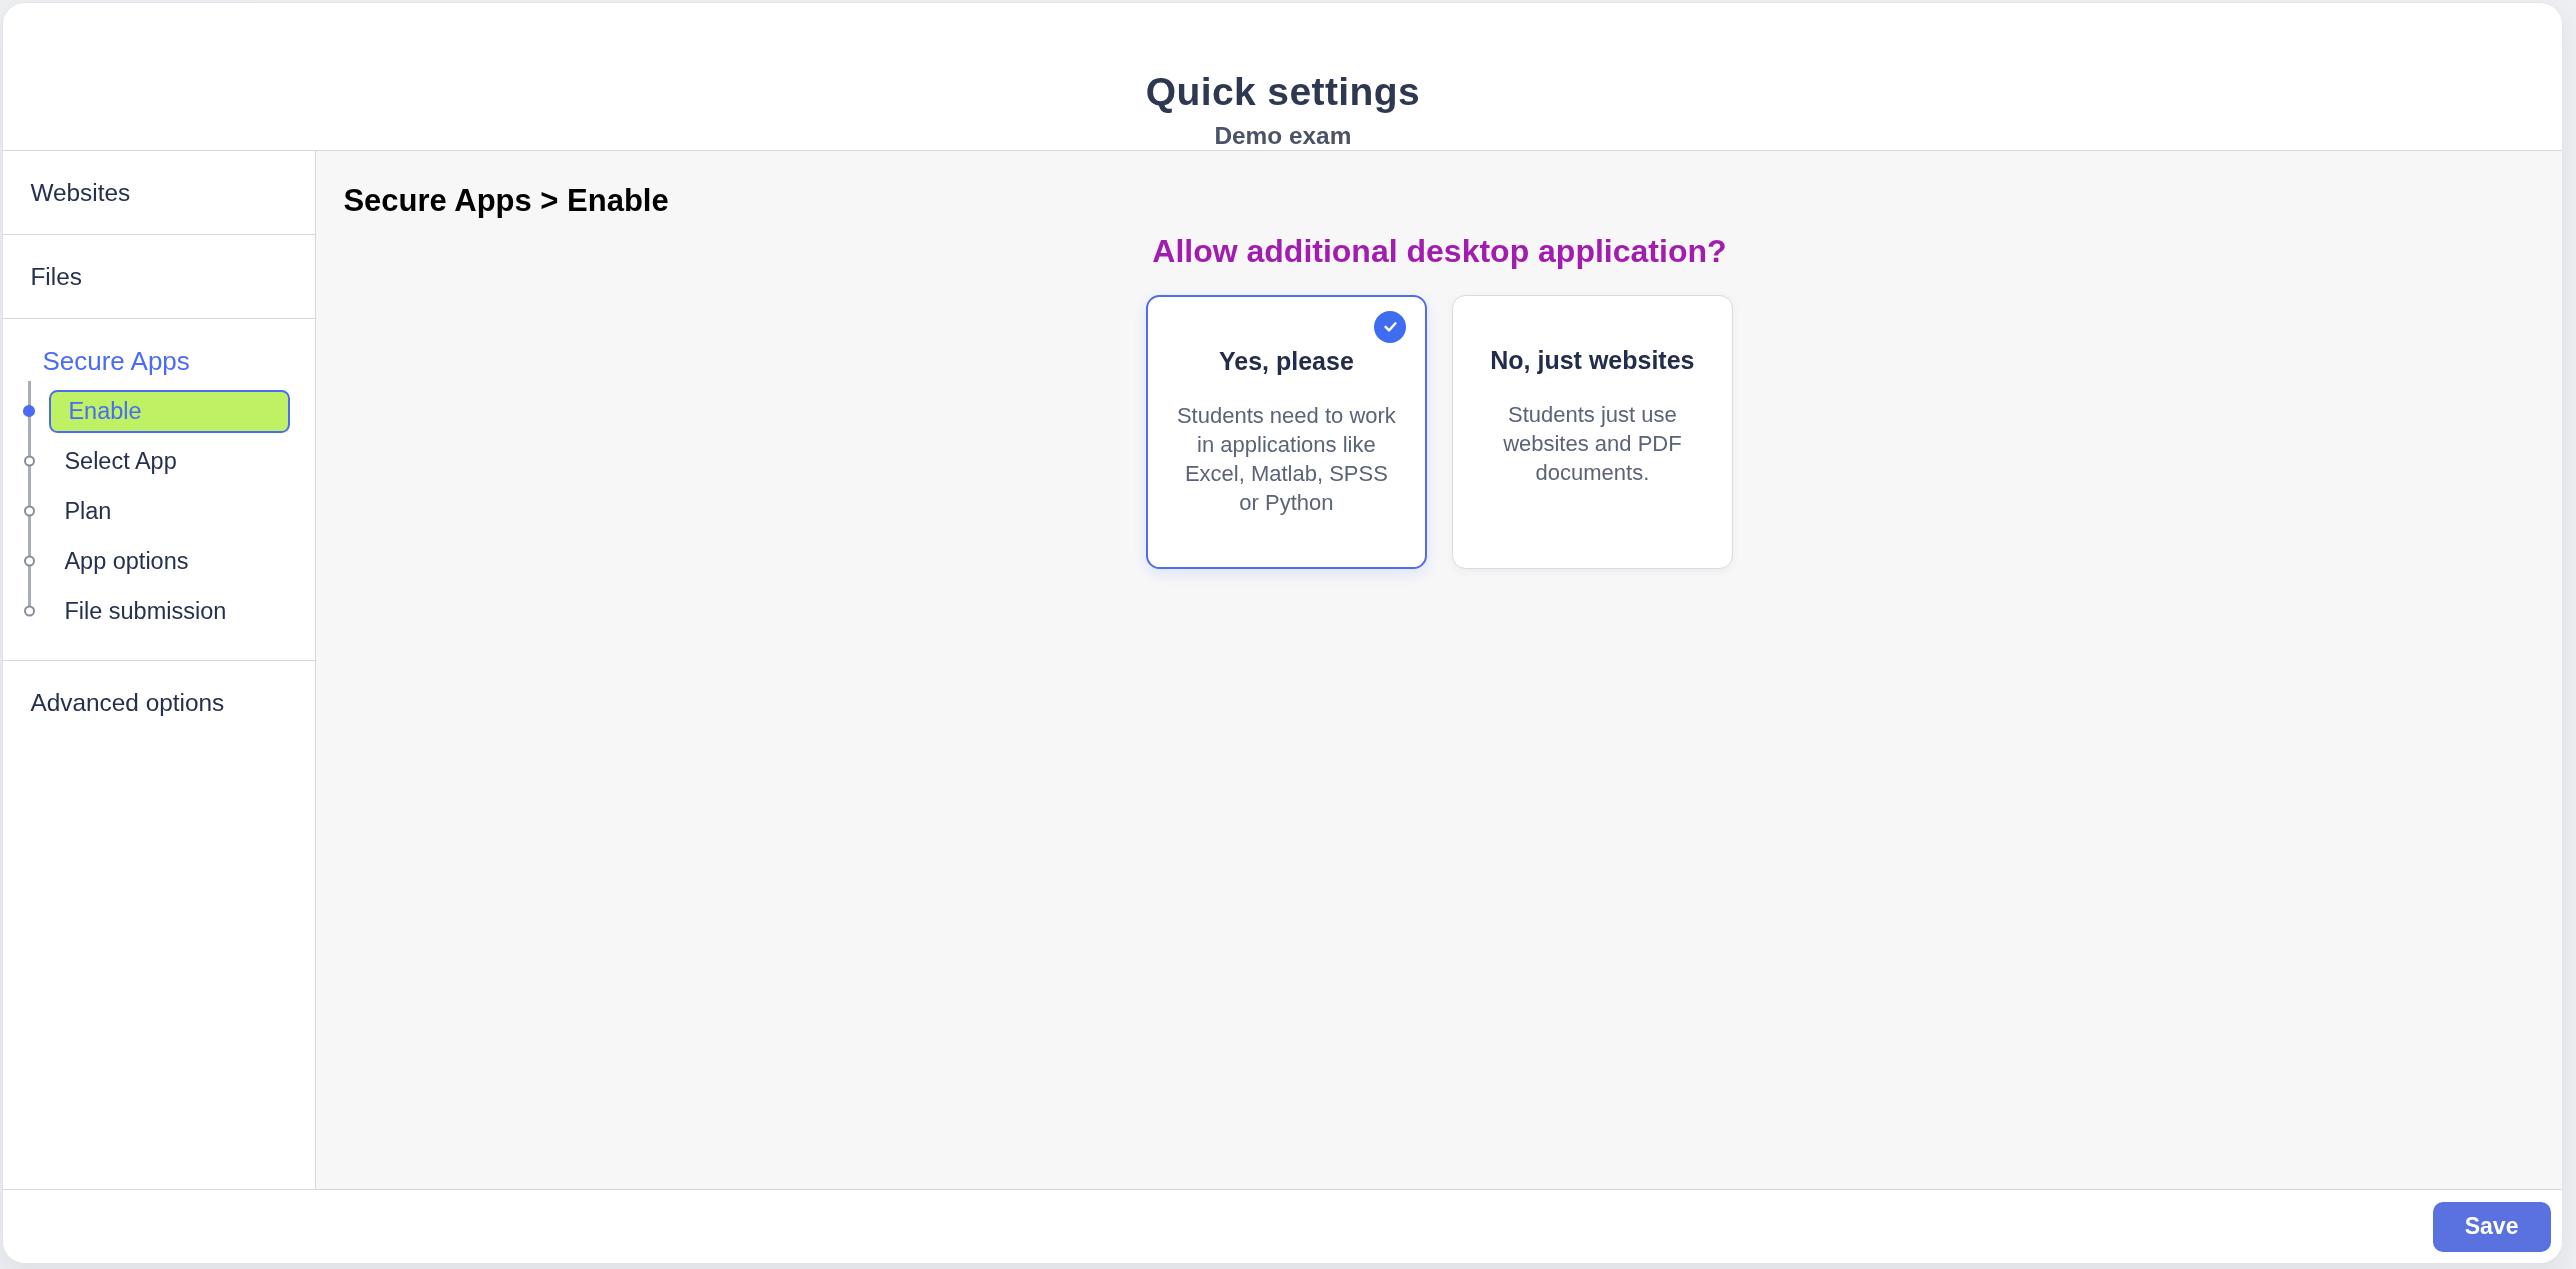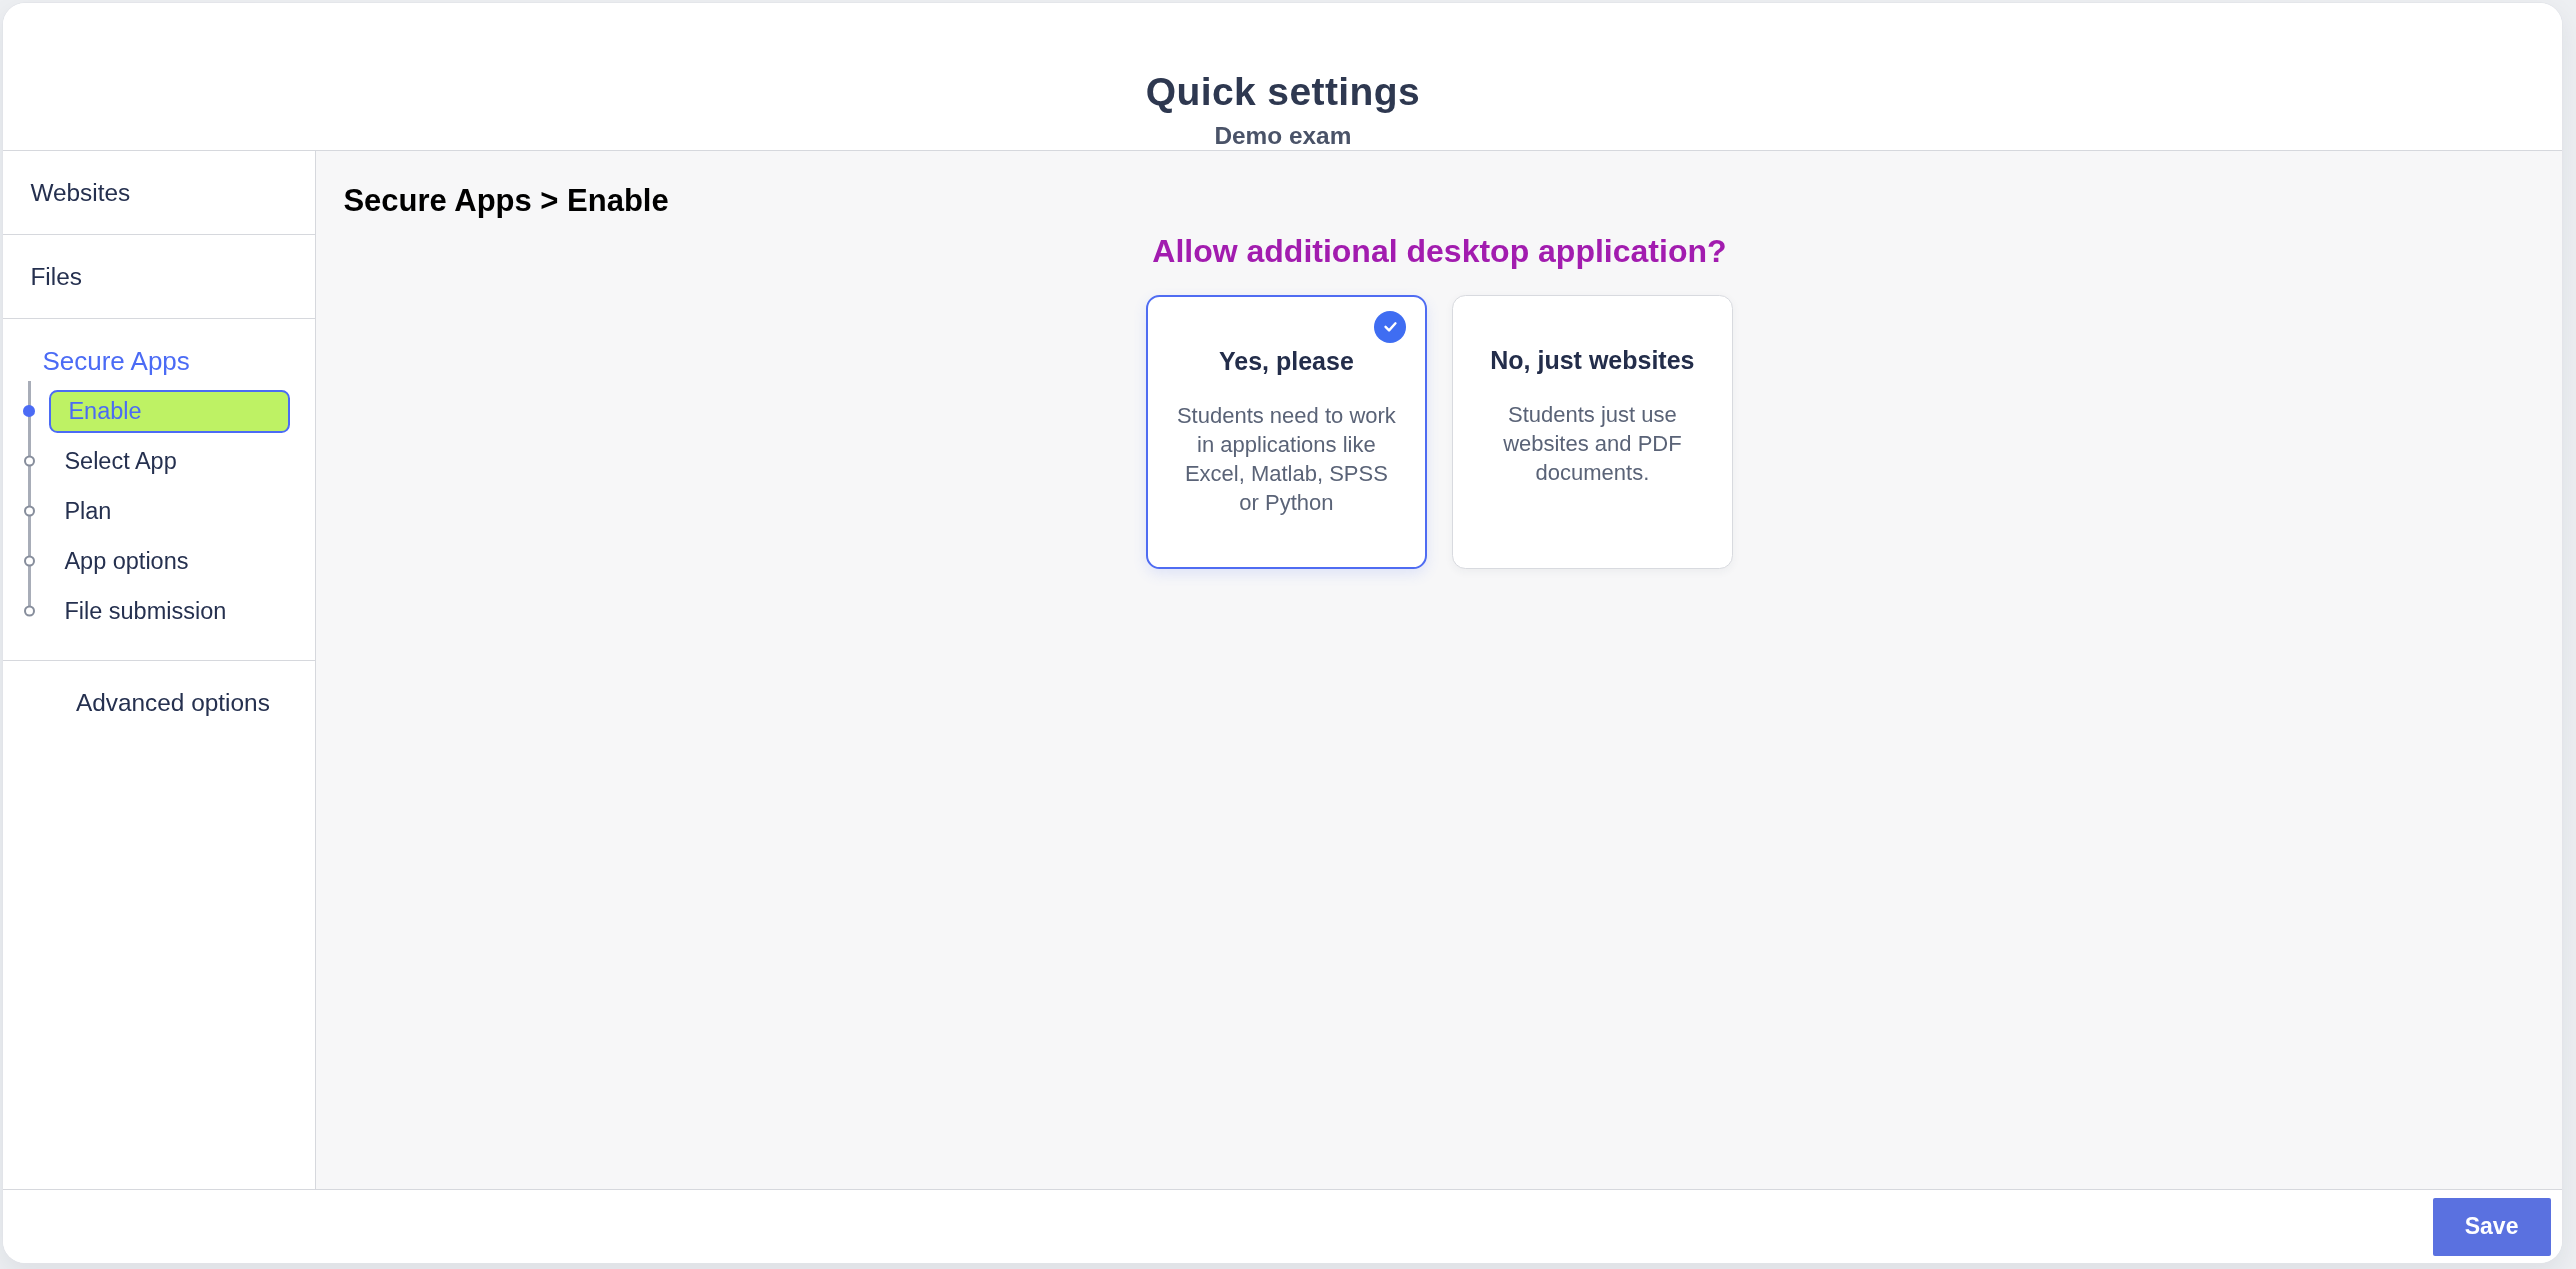--- a/index.html
+++ b/index.html
@@ -28,21 +28,21 @@
   
   .bodyrow { flex:1 1 auto; display:flex; min-height:0; }
   .sidebar {
     width:313px; flex:0 0 auto; background:#fff;
     border-right:1.7px solid #d6d8dd; display:flex; flex-direction:column;
   }
   .side-item {
     height:84px; display:flex; align-items:center; padding-left:27px;
     font-size:24.4px; color:#25304f; border-bottom:1.7px solid #d6d8dd; cursor:pointer;
   }
-  .side-item.no-border { border-bottom:none;justify-content:center; }
+  .side-item.no-border { border-bottom:none; }
   .secure-section { border-bottom:1.7px solid #d6d8dd; padding:22px 0 23.5px 0; position:relative; }
   .section-label { padding-left:39px; font-size:26px; color:#4b6bf5; height:40px; display:flex; align-items:center; cursor:pointer;text-align:right; }
   .substeps { position:relative; margin-top:5px; }
   .substeps .rail {
     position:absolute; left:25px; top:-5px; bottom:23.5px; width:2.5px; background:#a8adb8;
   }
   .substep { height:50px; display:flex; align-items:center; position:relative; cursor:pointer; }
   .bullet {
     position:absolute; left:21px; width:11px; height:11px; border-radius:50%;
     background:#fff; border:2.5px solid #878e9c; top:50%; transform:translateY(-50%);
@@ -79,21 +79,21 @@
   .card-title { margin-top:50px; font-size:25px; font-weight:700; color:#232d4a; }
   .card-desc {
     margin-top:25px; padding:0 29px; font-size:22px; line-height:29px; color:#5a6377;
   }
   
   .footer {
     height:74px; flex:0 0 auto; background:#fff; border-top:1.7px solid #d6d8dd;
     display:flex; align-items:center; justify-content:flex-end; padding-right:11.8px;
   }
   .save-button {
-    width:118px; height:58px; border:none; border-radius:2px; background:#5a71e0;
+    width:118px; height:50px; border:none; border-radius:10px; background:#5a71e0;
     color:#ffffff; font-family:"Liberation Sans", sans-serif;
     font-size:23px; font-weight:700; cursor:pointer;
     display:flex; align-items:center; justify-content:center;
   }
 </style>
 </head>
 <body>
 
 <div class="window">
 

